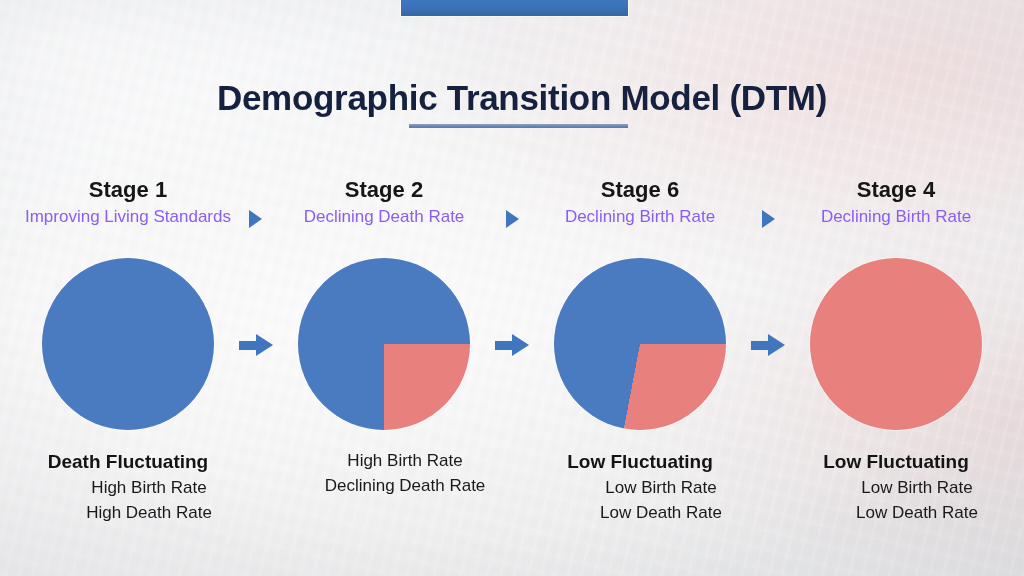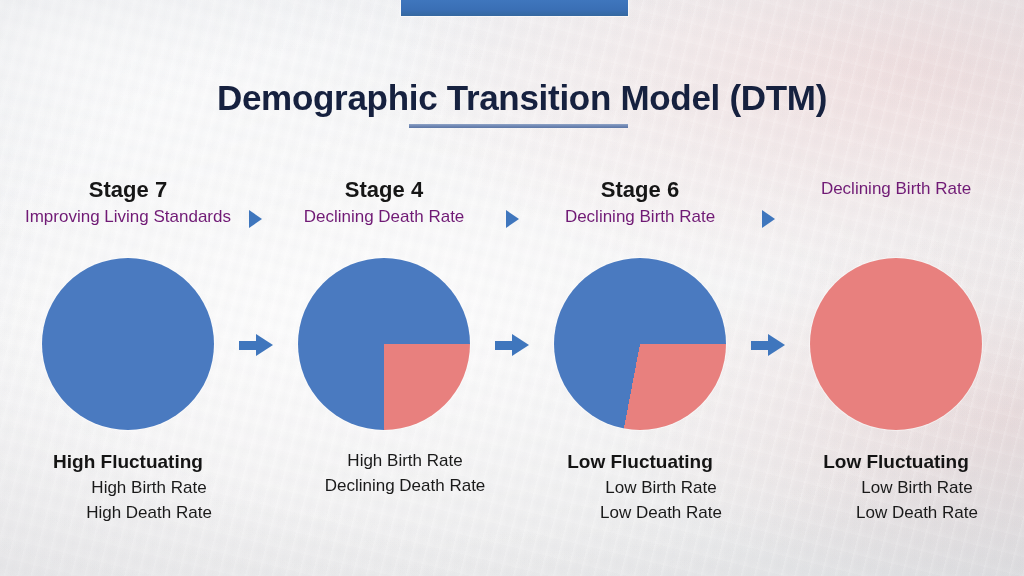--- a/index.html
+++ b/index.html
@@ -89,21 +89,21 @@
     position: relative;
   }
   .stage-title {
     font-size: 22px;
     font-weight: bold;
     color: #161616;
     line-height: 28px;
   }
   .stage-sub {
     font-size: 17px;
-    color: #701a75;
+    color: #8b5cf6;
     line-height: 24px;
     margin-top: 1px;
     white-space: nowrap;
   }
   
   .tri-arrow {
     position: absolute;
     top: 34px;
     right: -8px;
     width: 0;
@@ -203,38 +203,39 @@
   <div class="bg-vignette"></div>
 
   <div class="top-bar"></div>
 
   <div class="title">Demographic Transition Model (DTM)</div>
   <div class="title-underline"></div>
 
   <div class="stage-head-row">
 
     <div class="stage-head">
-      <div class="stage-title">Stage 7</div>
+      <div class="stage-title">Stage 1</div>
       <div class="stage-sub">Improving Living Standards</div>
       <div class="tri-arrow s1"></div>
     </div>
 
     <div class="stage-head">
-      <div class="stage-title">Stage 4</div>
+      <div class="stage-title">Stage 2</div>
       <div class="stage-sub">Declining Death Rate</div>
       <div class="tri-arrow s2"></div>
     </div>
 
     <div class="stage-head">
       <div class="stage-title">Stage 6</div>
       <div class="stage-sub">Declining Birth Rate</div>
       <div class="tri-arrow s3"></div>
     </div>
 
     <div class="stage-head">
+      <div class="stage-title">Stage 4</div>
       <div class="stage-sub">Declining Birth Rate</div>
     </div>
 
   </div>
 
   <div class="circle-row">
 
     <div class="circle-cell">
       <div class="pie" id="pie-1" style="background: rgb(74, 122, 192);"></div>
       <div class="big-arrow">
@@ -261,21 +262,21 @@
 
     <div class="circle-cell">
       <div class="pie" id="pie-4" style="background: rgb(232, 128, 126);"></div>
     </div>
 
   </div>
 
   <div class="foot-row">
 
     <div class="foot-cell">
-      <div class="foot-title">High Fluctuating</div>
+      <div class="foot-title">Death Fluctuating</div>
       <div class="foot-line">High Birth Rate</div>
       <div class="foot-line">High Death Rate</div>
     </div>
 
     <div class="foot-cell">
       <div class="foot-line">High Birth Rate</div>
       <div class="foot-line">Declining Death Rate</div>
     </div>
 
     <div class="foot-cell">

